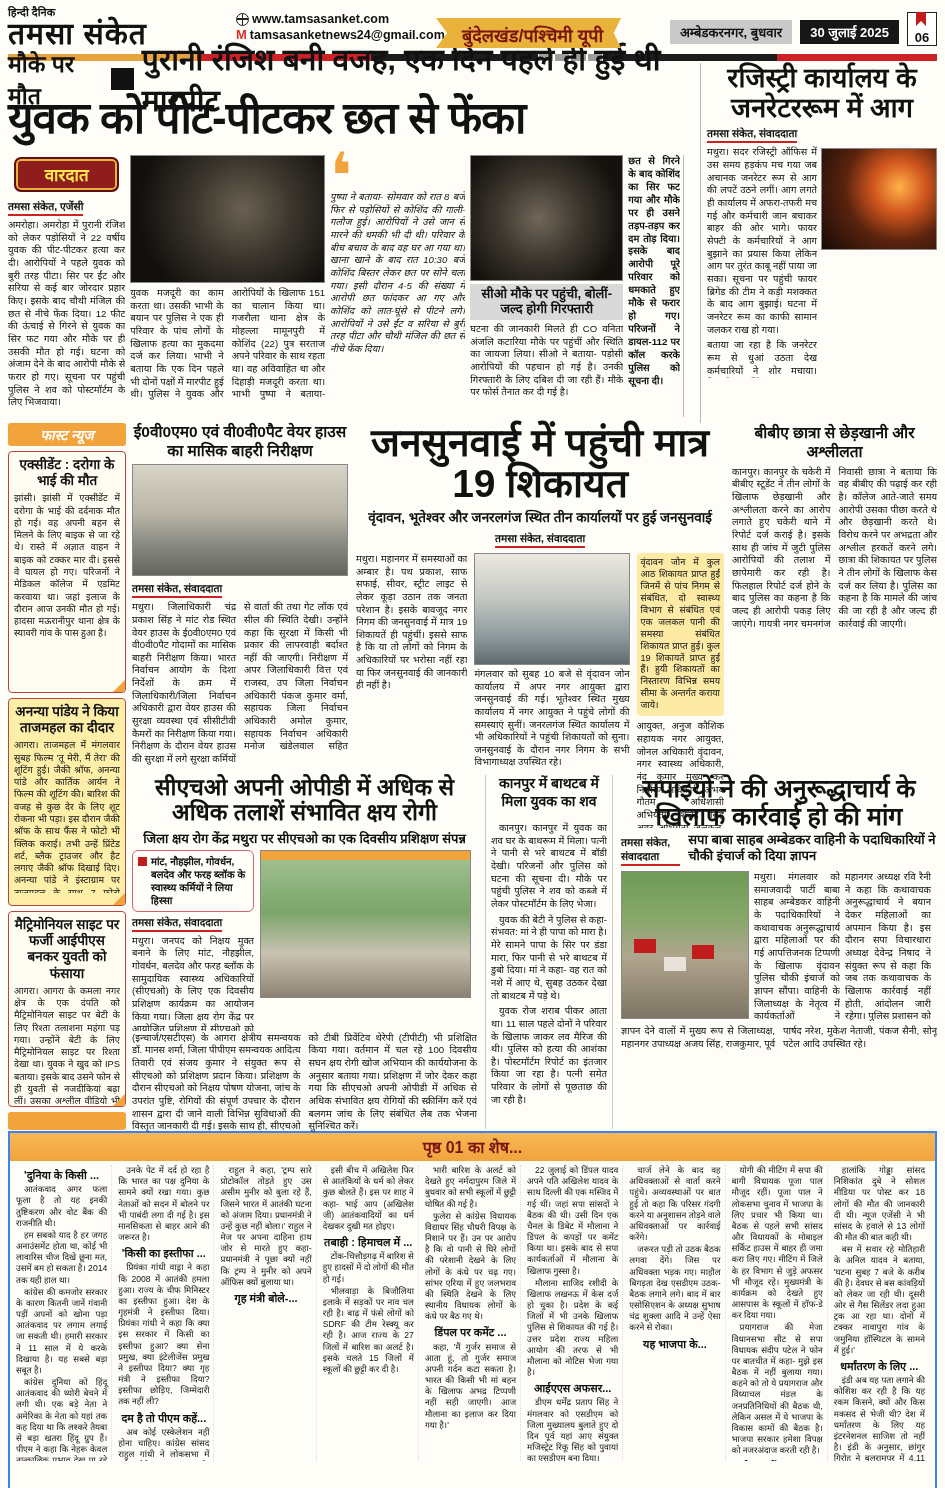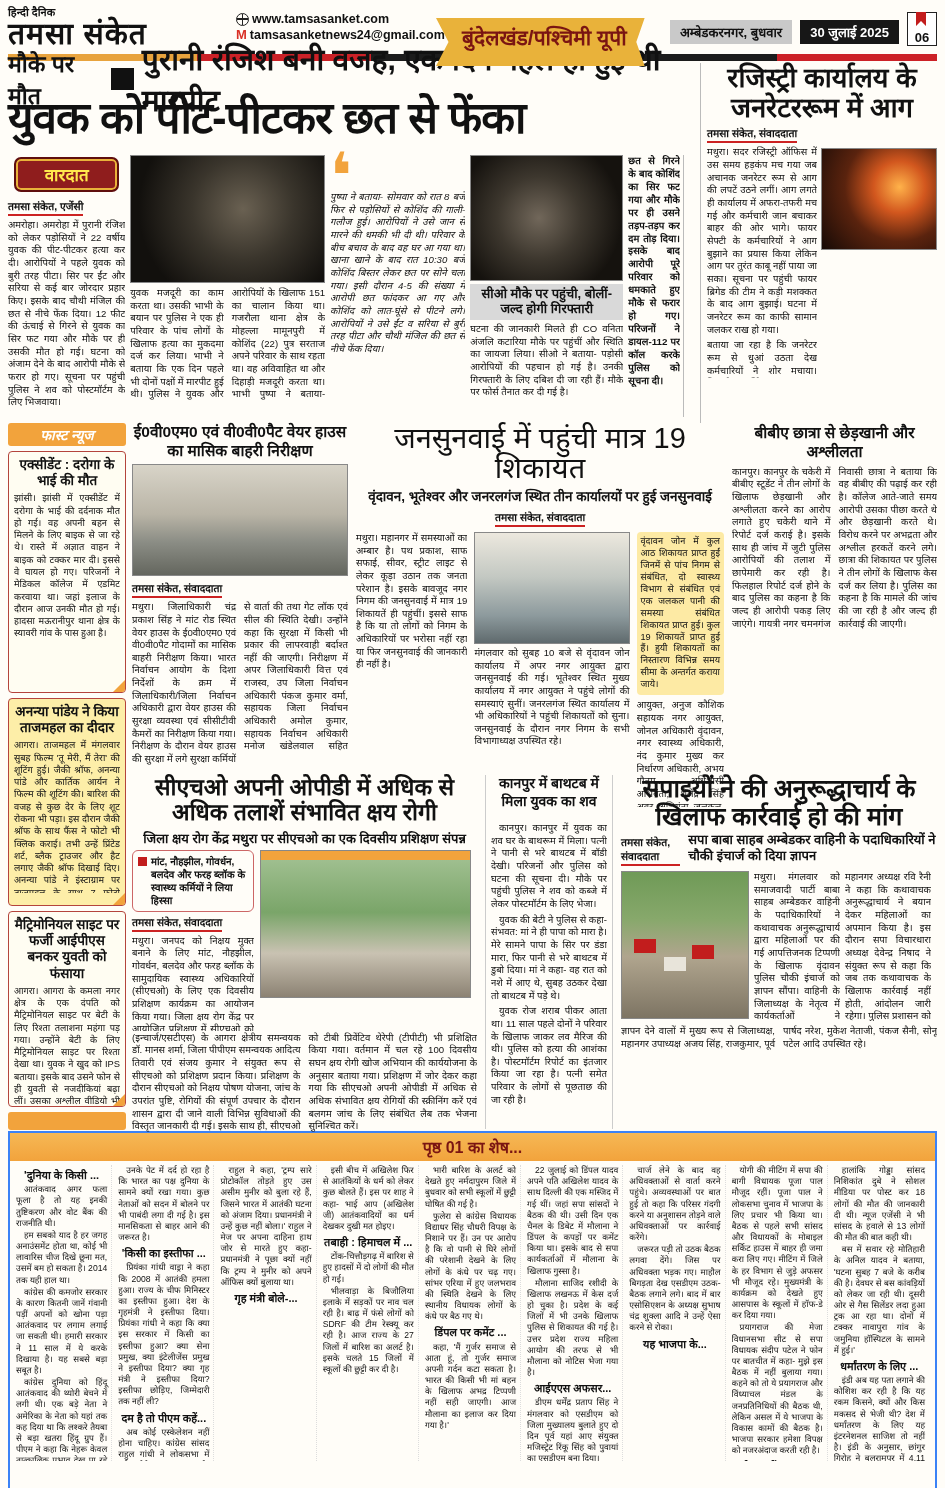--- a/index.html
+++ b/index.html
@@ -15,22 +15,22 @@
   .brand-block { display:flex; flex-direction:column; width:218px; }
   .tagline { font-size:11px; font-weight:bold; }
   .brand { font-size:30px; font-weight:900; letter-spacing:1px; line-height:1; }
   .contact-block { display:flex; flex-direction:column; justify-content:center; gap:1px; padding-top:8px; width:190px; }
   .contact-row { display:flex; align-items:center; gap:3px; font-weight:bold; font-size:12.5px; }
   .globe { width:13px; height:13px; border:1.5px solid #222; border-radius:50%; position:relative; display:inline-block; }
   .globe::before { content:""; position:absolute; left:45%; top:0; bottom:0; width:1.5px; background:#222; }
   .globe::after  { content:""; position:absolute; top:45%; left:0; right:0; height:1.5px; background:#222; }
   .gmail { font-weight:900; font-size:13px; color:#d93025; }
   .ribbon {
-    margin-top:14px; background:#e9b23a; color:#7a1512; font-weight:900; font-size:21px;
-    padding:5px 18px 15px 26px; clip-path:polygon(0 0,100% 0,96% 50%,100% 100%,0 100%,6% 50%);
+    margin-top:14px; background:#e9b23a; color:#7a1512; font-weight:900; font-size:18px;
+    padding:5px 18px 1px 26px; clip-path:polygon(0 0,100% 0,96% 50%,100% 100%,0 100%,6% 50%);
     white-space:nowrap;
   }
   .mast-right { margin-left:auto; display:flex; align-items:flex-start; gap:8px; padding-top:16px;justify-content:space-between; }
   .loc { background:#c9c9c9; font-weight:900; font-size:13px; padding:3px 10px; }
   .date { background:#171717; color:#fff; font-weight:900; font-size:13px; padding:3px 10px; }
   .pageno-box { position:relative; width:30px; height:34px; background:#fff; border:1.5px solid #222; margin-top:-8px;
     display:flex; align-items:flex-end; justify-content:center; font-weight:900; font-size:13px; }
   .bookmark { position:absolute; top:-1px; left:8px; width:10px; height:14px; background:#c21d1d;
     clip-path:polygon(0 0,100% 0,100% 100%,50% 65%,0 100%); }
   .colorbar { display:flex; height:7px; margin:2px 8px 0 8px; }
@@ -90,21 +90,21 @@
   .main-right { width:805px; display:flex; flex-direction:column; gap:4px; }
   .band1 { display:flex; gap:8px; height:348px; }
   .band2 { display:flex; gap:8px; height:354px; }
 
   .evm { width:216px; }
   .evm h3 { font-size:15.5px; font-weight:900; text-align:center; line-height:1.2; }
   .evm .photo { width:100%; height:112px; margin:4px 0 2px 0;
     background:linear-gradient(180deg,#d8d4c8 0%,#b9b4a6 45%,#8b8d85 70%,#64665e 100%); }
 
   .jansunwai { width:368px; }
-  .jansunwai h2 { font-size:29px; font-weight:400; text-align:center; line-height:1.05; }
+  .jansunwai h2 { font-size:39px; font-weight:700; text-align:center; line-height:1.05; }
   .jansunwai .subhead { font-size:13.5px; font-weight:900; text-align:center; margin:3px 0 2px 0; }
   .jans-grid { display:flex; gap:7px; margin-top:2px; height:252px; }
   .jans-c1 { width:112px; }
   .jans-c2 { width:156px; }
   .jans-c2 .photo { width:100%; height:112px; margin-bottom:3px;
     background:linear-gradient(180deg,#ece8de 0%,#c3c8c2 40%,#8d9a9d 75%,#5f6a6d 100%); }
   .jans-c3 { width:88px; }
   .highlight { background:#fdeaa4; border-radius:4px; padding:4px; font-size:9.2px; line-height:1.3; text-align:justify; margin-bottom:4px; }
 
   .bba { width:205px; }

